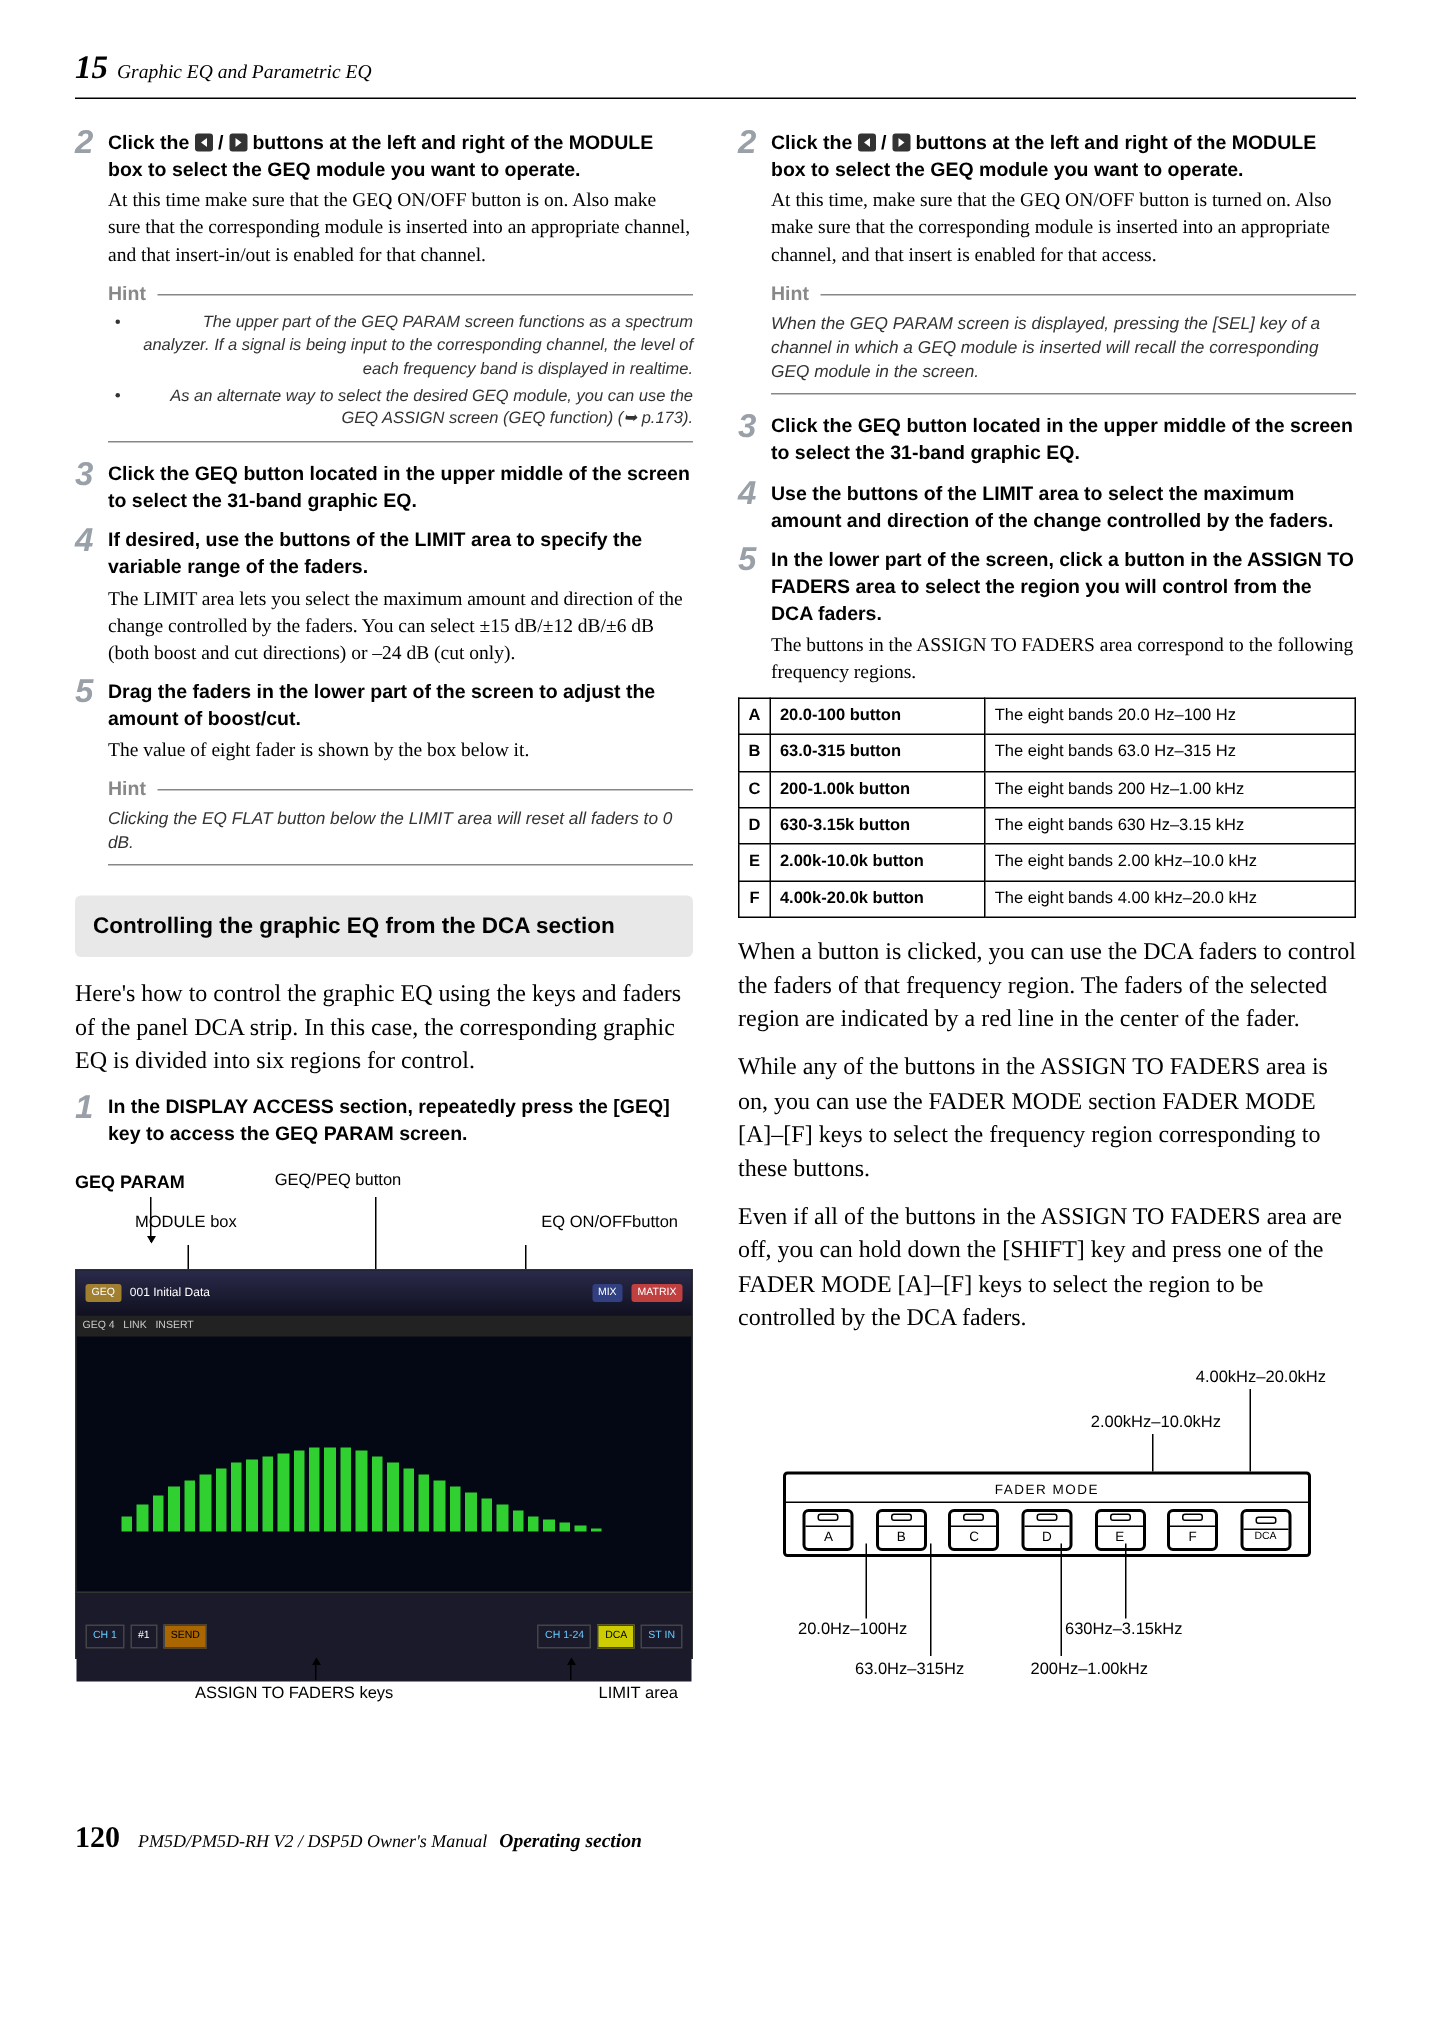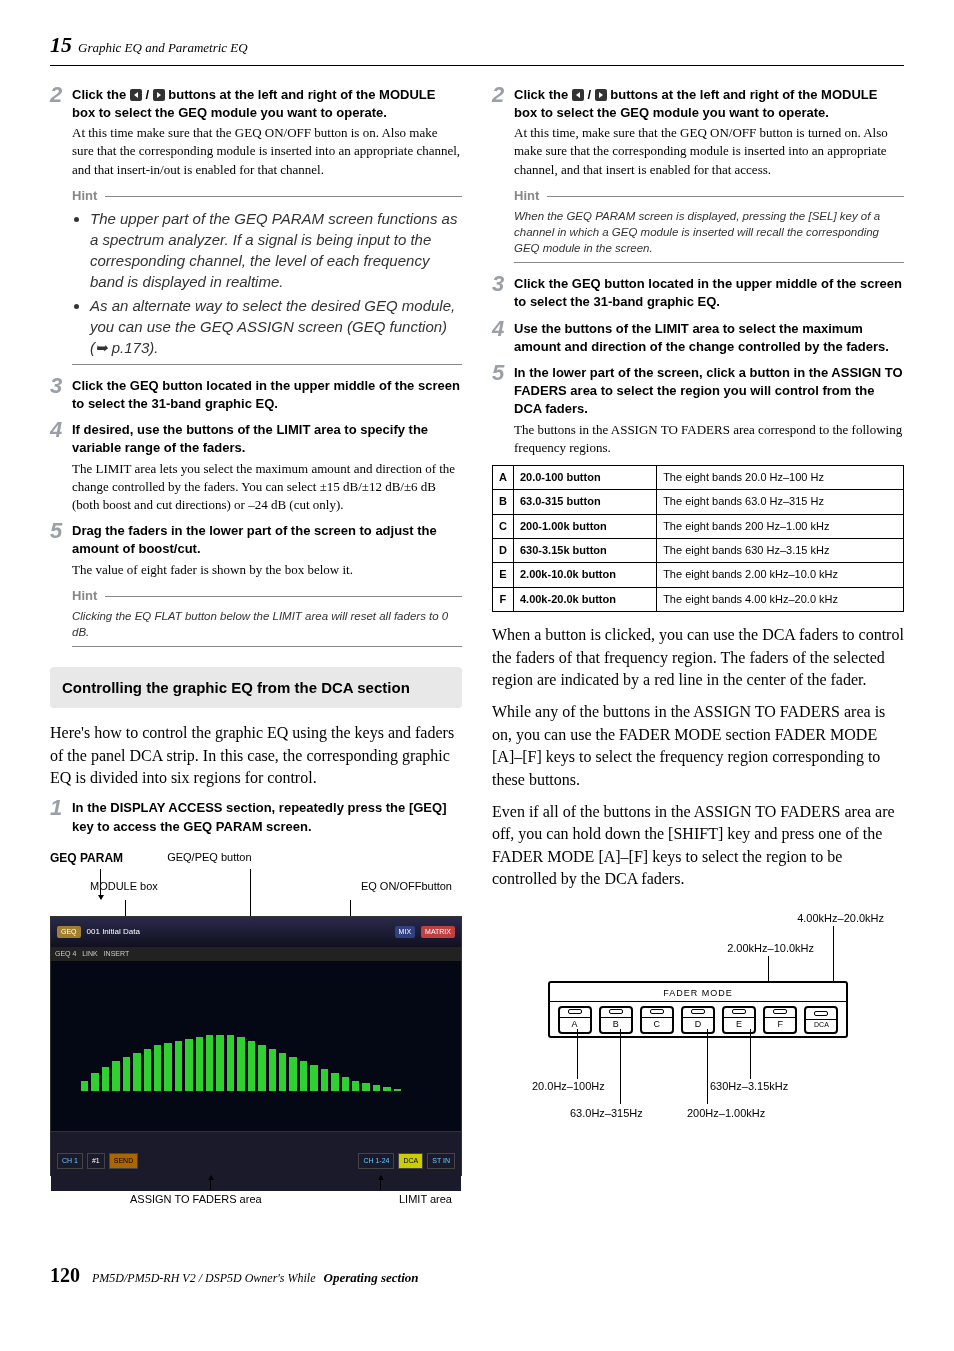--- a/index.html
+++ b/index.html
@@ -81,23 +81,24 @@
   }
   .hint-label::after {
     content: "";
     flex: 1;
     border-top: 1px solid #888;
     margin-left: 8px;
     margin-top: 2px;
   }
   .hint-list {
     font-style: italic;
-    font-size: 15px;
+    font-size: 11px;
     color: #333;
     padding-left: 8px;
+    text-align: right;
   }
   .hint-list li {
     list-style: disc;
     margin-left: 10px;
     margin-top: 3px;
   }
   .hint-text {
     font-style: italic;
     font-size: 11.5px;
     color: #333;
@@ -202,21 +203,21 @@
     font-family: Arial, sans-serif;
     font-size: 11px;
     text-align: center;
     margin-top: 20px;
     position: relative;
     height: 260px;
   }
   .fader-box {
     border: 2px solid #000;
     border-radius: 3px;
-    width: 300px;
+    width: 352px;
     margin: 0 auto;
     padding-top: 4px;
   }
   .fader-title {
     font-size: 9px;
     letter-spacing: 1px;
   }
   .fader-row {
     display: flex;
     justify-content: space-around;
@@ -329,21 +330,21 @@
     <div class="para">Here's how to control the graphic EQ using the keys and faders of the panel DCA strip. In this case, the corresponding graphic EQ is divided into six regions for control.</div>
 
     <div class="step">
       <div class="step-num">1</div>
       <div class="step-body">
         <div class="step-title">In the DISPLAY ACCESS section, repeatedly press the [GEQ] key to access the GEQ PARAM screen.</div>
       </div>
     </div>
 
     <div class="diagram">
-      <div style="display:flex; gap:44px;">
+      <div style="display:flex; gap:60px;">
         <span class="-name geq-param" style="font-weight:bold;">GEQ PARAM</span>
         <span>GEQ/PEQ button</span>
       </div>
       <div class="pointer-lines">
         <div class="ptr" style="left:50px; height:30px; top:2px;"></div>
         <div class="ptr" style="left:200px; height:55px; top:2px;"></div>
       </div>
       <div class="diagram-labels" style="margin-top:12px;">
         <span style="margin-left:40px;">MODULE box</span>
         <span style="margin-right:10px;">EQ ON/OFFbutton</span>
@@ -405,21 +406,21 @@
           <span class="bb" style="color:#6cf">CH 1-24</span>
           <span class="bb" style="background:#cc0;color:#000">DCA</span>
           <span class="bb" style="color:#6cf">ST IN</span>
         </div>
       </div>
       <div class="pointer-lines">
         <div class="ptr ptr-up" style="left:160px; height:14px; top:0;"></div>
         <div class="ptr ptr-up" style="left:330px; height:14px; top:0;"></div>
       </div>
       <div class="diagram-bottom-labels" style="margin-top:16px;">
-        <span style="margin-left:80px;">ASSIGN TO FADERS area</span>
+        <span style="margin-left:80px;">ASSIGN TO FADERS keys</span>
         <span style="margin-right:10px;">LIMIT area</span>
       </div>
     </div>
 
   </div>
 
   <div class="col">
 
     <div class="step">
       <div class="step-num">2</div>
@@ -548,15 +549,15 @@
       <div class="fader-lbl" style="top:168px; left:40px;">20.0Hz–100Hz</div>
       <div class="fader-lbl" style="top:168px; left:218px;">630Hz–3.15kHz</div>
       <div class="fader-lbl" style="top:195px; left:78px;">63.0Hz–315Hz</div>
       <div class="fader-lbl" style="top:195px; left:195px;">200Hz–1.00kHz</div>
     </div>
   </div>
 </div>
 
 <div class="footer">
   <span class="page-num">120</span>
-  <span class="footer-text">PM5D/PM5D-RH V2 / DSP5D Owner's While</span>
+  <span class="footer-text">PM5D/PM5D-RH V2 / DSP5D Owner's Manual</span>
   <span class="footer-section">Operating section</span>
 </div>
 
 </body></html>

